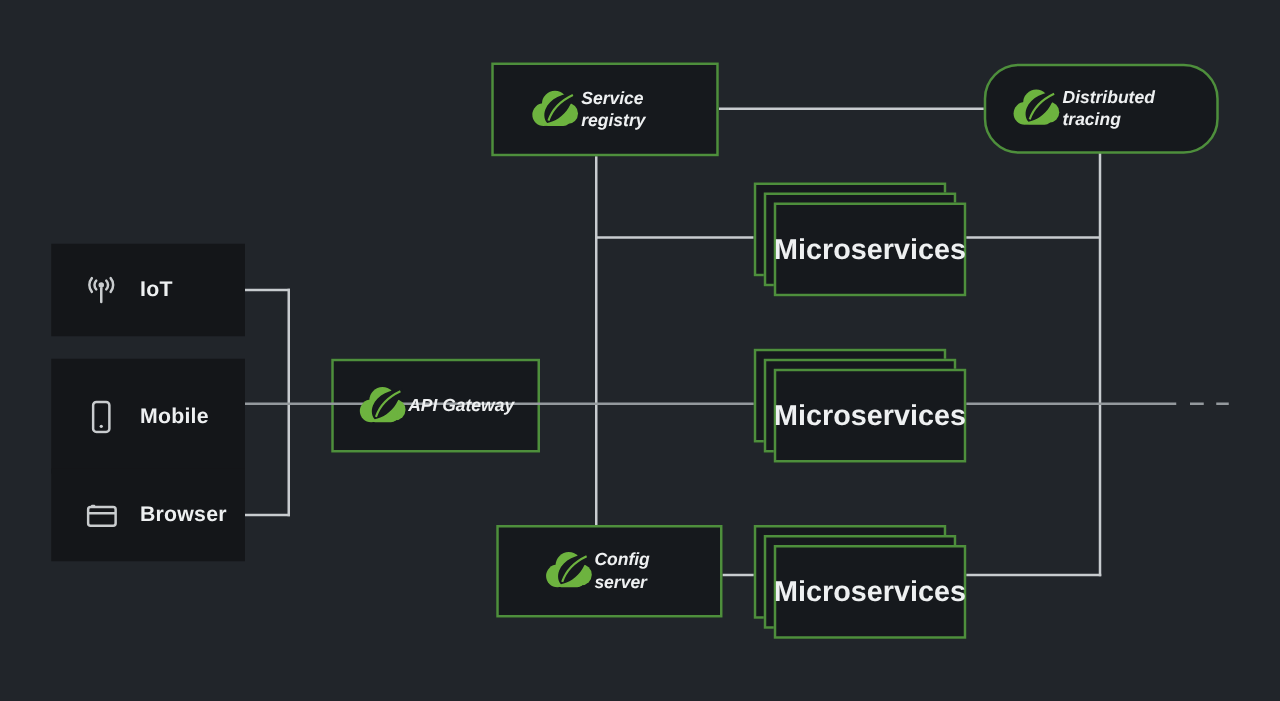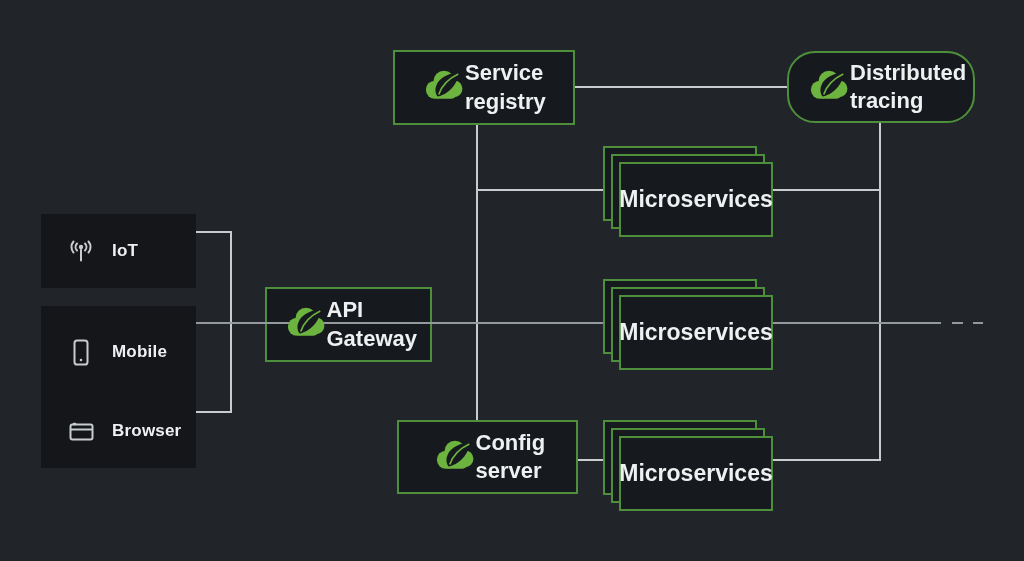--- a/index.html
+++ b/index.html
@@ -7,26 +7,26 @@
     position:relative;width:1024px;height:561px;background:#21252a;
     font-family:"Liberation Sans", sans-serif;overflow:hidden;
   }
   
   .line{position:absolute;background:#c8cccf;}
   .line.dim{background:#94999d;}
   
   .box{position:absolute;display:flex;align-items:center;box-sizing:border-box;color:#eef0f1;}
   .client{
     background:#141619;font-size:17px;font-weight:600;letter-spacing:.2px;
-    padding-left:24px;gap:15px;margin-top:19px;
+    padding-left:24px;gap:15px;
   }
   .client .icon-slot{width:32px;display:flex;justify-content:center;align-items:center;}
   .spring{
     background:#16191d;border:2px solid #4e8f3c;
-    font-size:22px;font-weight:600;justify-content:center;
+    font-size:14px;font-weight:600;justify-content:center;font-style:italic;
   }
   .spring .logo-slot,.spring .label{position:relative;z-index:1;}
   .label{line-height:1.28;}
   .lbl-sr{width:80px;}
   .lbl-dt{width:104px;}
   .lbl-ag{width:86px;}
   .lbl-cs{width:66px;}
   
   .stack{position:absolute;width:170px;height:91px;}
   .card{

